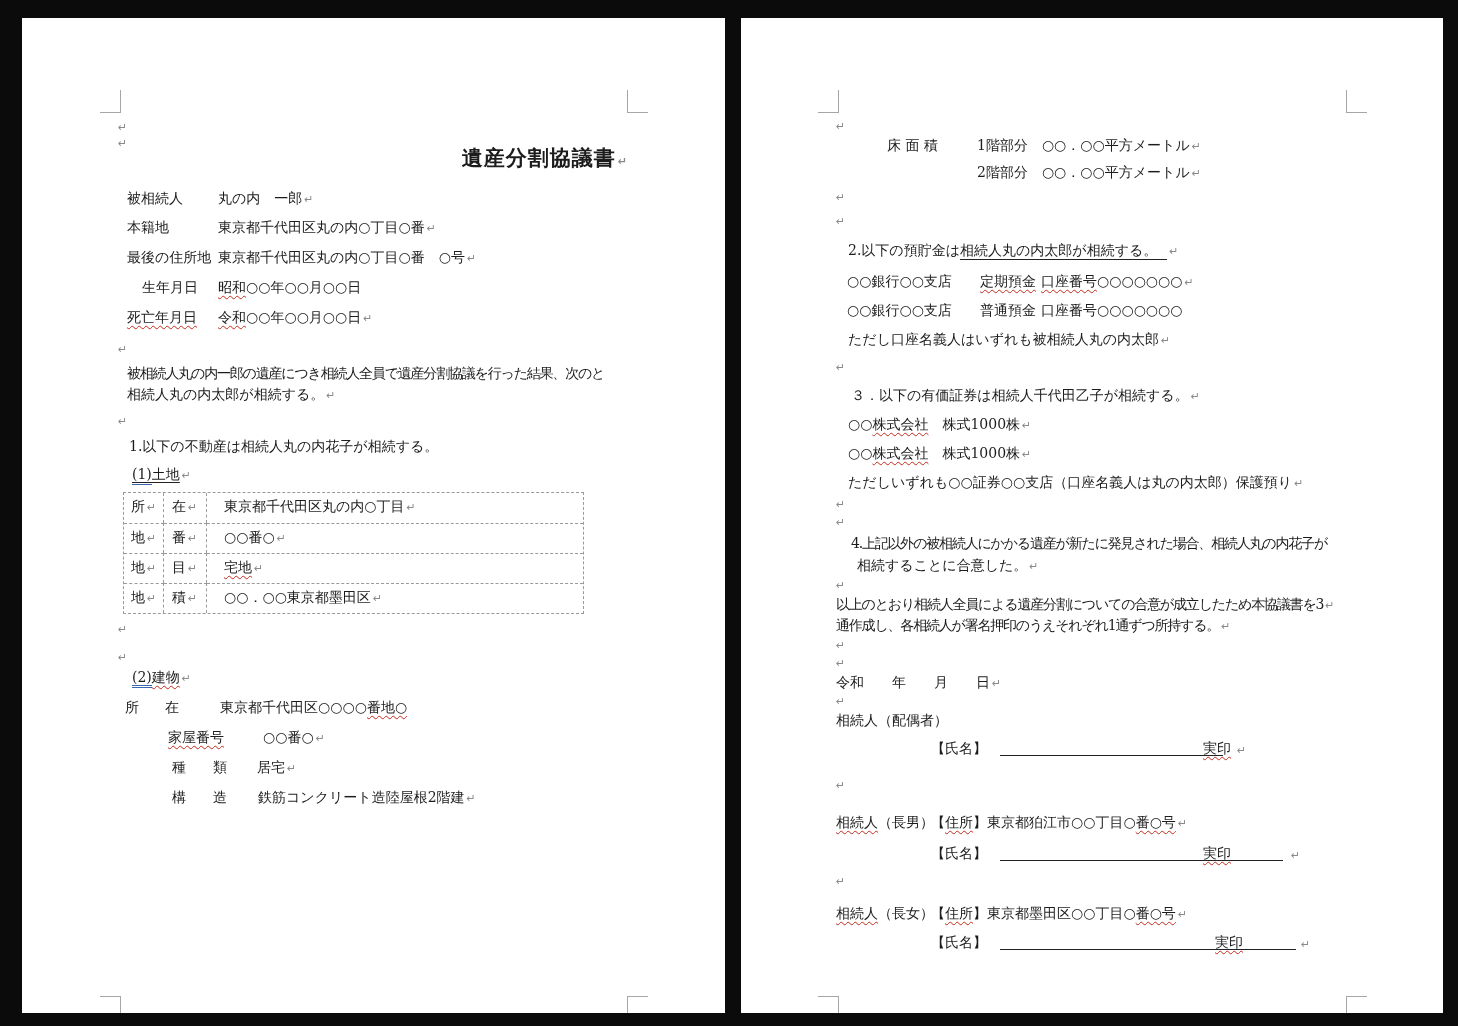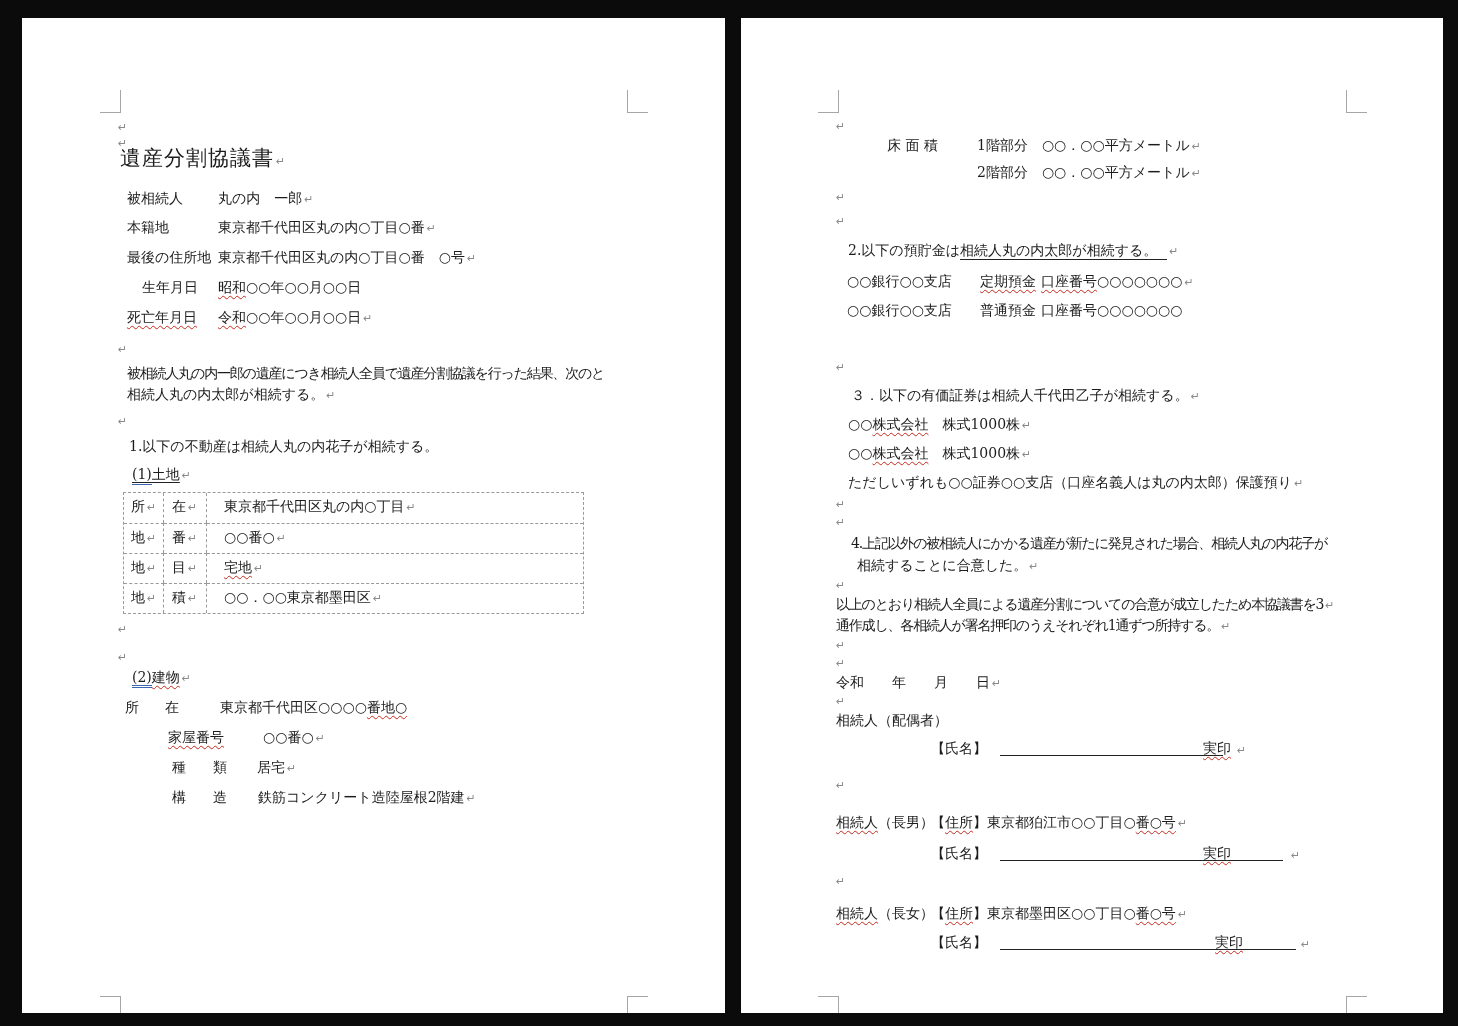--- a/index.html
+++ b/index.html
@@ -12,21 +12,21 @@
     position:absolute;top:18px;width:703px;height:995px;
     background:#ffffff;
   }
   #page1{left:22px;}
   #page2{left:741px;width:702px;}
   
   .ln{position:absolute;white-space:pre;font-size:14px;line-height:20px;color:#1c1c1c;}
   .at{position:absolute;white-space:pre;top:0;}
   .tight{letter-spacing:-1.2px;}
   .title{font-size:21px;line-height:26px;letter-spacing:1px;}
-  .center{text-align:left;}
+  .center{text-align:right;font-weight:bold;}
   
   .pil{color:#8a8a8a;font-size:11px;font-family:"DejaVu Sans","Liberation Sans",sans-serif;letter-spacing:0;}
   .pil-in{margin-left:2px;}
   
   .sq{text-decoration-line:underline;text-decoration-style:wavy;text-decoration-color:#c42b1c;text-decoration-thickness:1px;text-underline-offset:3px;}
   .u{text-decoration-line:underline;text-decoration-color:#222;text-decoration-thickness:1px;text-underline-offset:3px;}
   .ub{border-bottom:1px solid #222;padding-right:10px;font-family:Liberation Mono, monospace;}
   .dbl{border-bottom:3px double #3a66b0;}
   
   .cm{position:absolute;width:20px;}
@@ -160,20 +160,21 @@
   <div class="ln" style="left:0;top:253px;width:702px;height:20px">
     <span class="at" style="left:106px">○○銀行○○支店</span>
     <span class="at sq" style="left:239px">定期預金</span>
     <span class="at" style="left:300px"><span class="sq">口座番号</span><span>○○○○○○○</span><span class="pil pil-in">↵</span></span>
   </div>
   <div class="ln" style="left:0;top:282px;width:702px;height:20px">
     <span class="at" style="left:106px">○○銀行○○支店</span>
     <span class="at" style="left:239px">普通預金</span>
     <span class="at" style="left:300px">口座番号○○○○○○○</span>
   </div>
+  <div class="ln" style="left:107px;top:311px"><span>ただし口座名義人はいずれも被相続人丸の内太郎</span><span class="pil pil-in">↵</span></div>
 
   <span class="ln pil" style="left:95px;top:340px">↵</span>
 
   <div class="ln" style="left:110px;top:367px"><span>３．以下の有価証券は相続人千代田乙子が相続する。</span><span class="pil pil-in">↵</span></div>
 
   <div class="ln" style="left:107px;top:396px"><span>○○</span><span class="sq">株式会社</span><span>　株式1000株</span><span class="pil pil-in">↵</span></div>
   <div class="ln" style="left:107px;top:425px"><span>○○</span><span class="sq">株式会社</span><span>　株式1000株</span><span class="pil pil-in">↵</span></div>
   <div class="ln" style="left:107px;top:454px"><span>ただしいずれも○○証券○○支店（口座名義人は丸の内太郎）保護預り</span><span class="pil pil-in">↵</span></div>
 
   <span class="ln pil" style="left:95px;top:477px">↵</span>

